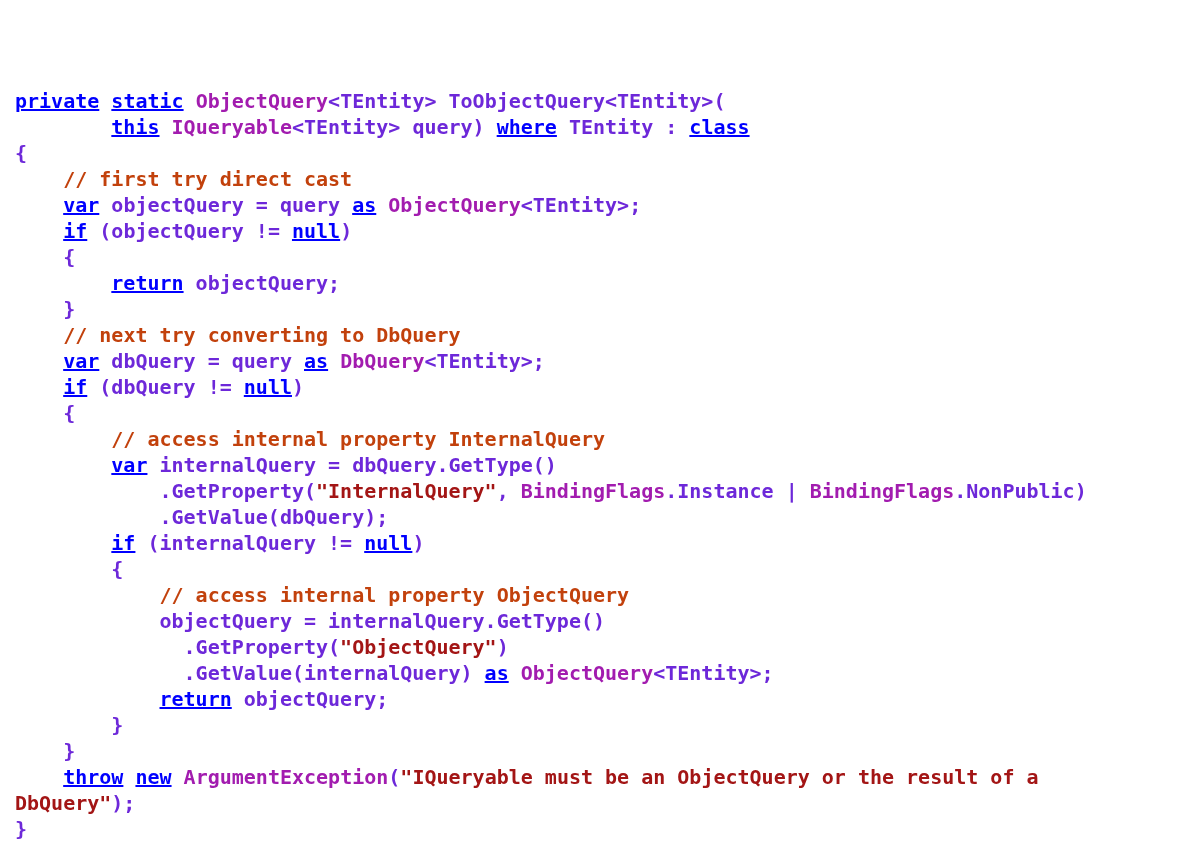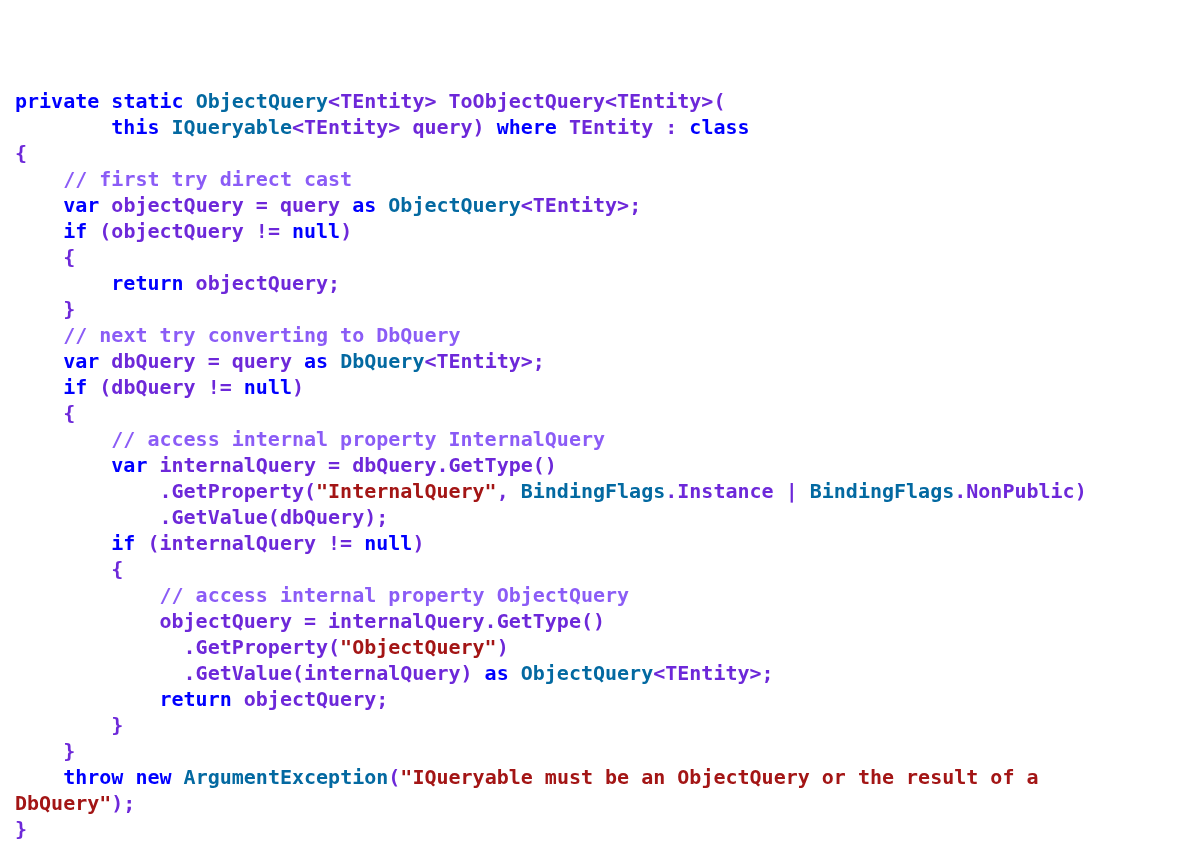--- a/index.html
+++ b/index.html
@@ -6,23 +6,23 @@
     margin: 0;
     padding: 10px 15px;
     background: #ffffff;
     font-family: Consolas, Menlo, "DejaVu Sans Mono", monospace;
     font-size: 20px;
     line-height: 1.3;
     white-space: pre;
     color: #000;
     font-weight: 600;
   }
-  .kw  { color: #0000ff; }  
-  .typ { color: #0369a1; }  
-  .cmt { color: #8b5cf6; }  
+  .kw  { color: #0000ff; text-decoration: underline; }  
+  .typ { color: #a21caf; }  
+  .cmt { color: #c2410c; }  
   .str { color: #a31515; }  
   .pln { color: #6d28d9; }  
 </style>
 </head>
 <body>
 
 
 <div id="code-block"><div><span class="kw">private</span><span class="pln"> </span><span class="kw">static</span><span class="pln"> </span><span class="typ">ObjectQuery</span><span class="pln">&lt;TEntity&gt; ToObjectQuery&lt;TEntity&gt;(</span></div><div><span class="pln">        </span><span class="kw">this</span><span class="pln"> </span><span class="typ">IQueryable</span><span class="pln">&lt;TEntity&gt; query) </span><span class="kw">where</span><span class="pln"> TEntity : </span><span class="kw">class</span></div><div><span class="pln">{</span></div><div><span class="pln">    </span><span class="cmt">// first try direct cast</span></div><div><span class="pln">    </span><span class="kw">var</span><span class="pln"> objectQuery = query </span><span class="kw">as</span><span class="pln"> </span><span class="typ">ObjectQuery</span><span class="pln">&lt;TEntity&gt;;</span></div><div><span class="pln">    </span><span class="kw">if</span><span class="pln"> (objectQuery != </span><span class="kw">null</span><span class="pln">)</span></div><div><span class="pln">    {</span></div><div><span class="pln">        </span><span class="kw">return</span><span class="pln"> objectQuery;</span></div><div><span class="pln">    }</span></div><div><span class="pln">    </span><span class="cmt">// next try converting to DbQuery</span></div><div><span class="pln">    </span><span class="kw">var</span><span class="pln"> dbQuery = query </span><span class="kw">as</span><span class="pln"> </span><span class="typ">DbQuery</span><span class="pln">&lt;TEntity&gt;;</span></div><div><span class="pln">    </span><span class="kw">if</span><span class="pln"> (dbQuery != </span><span class="kw">null</span><span class="pln">)</span></div><div><span class="pln">    {</span></div><div><span class="pln">        </span><span class="cmt">// access internal property InternalQuery</span></div><div><span class="pln">        </span><span class="kw">var</span><span class="pln"> internalQuery = dbQuery.GetType()</span></div><div><span class="pln">            .GetProperty(</span><span class="str">"InternalQuery"</span><span class="pln">, </span><span class="typ">BindingFlags</span><span class="pln">.Instance | </span><span class="typ">BindingFlags</span><span class="pln">.NonPublic)</span></div><div><span class="pln">            .GetValue(dbQuery);</span></div><div><span class="pln">        </span><span class="kw">if</span><span class="pln"> (internalQuery != </span><span class="kw">null</span><span class="pln">)</span></div><div><span class="pln">        {</span></div><div><span class="pln">            </span><span class="cmt">// access internal property ObjectQuery</span></div><div><span class="pln">            objectQuery = internalQuery.GetType()</span></div><div><span class="pln">              .GetProperty(</span><span class="str">"ObjectQuery"</span><span class="pln">)</span></div><div><span class="pln">              .GetValue(internalQuery) </span><span class="kw">as</span><span class="pln"> </span><span class="typ">ObjectQuery</span><span class="pln">&lt;TEntity&gt;;</span></div><div><span class="pln">            </span><span class="kw">return</span><span class="pln"> objectQuery;</span></div><div><span class="pln">        }</span></div><div><span class="pln">    }</span></div><div><span class="pln">    </span><span class="kw">throw</span><span class="pln"> </span><span class="kw">new</span><span class="pln"> </span><span class="typ">ArgumentException</span><span class="pln">(</span><span class="str">"IQueryable must be an ObjectQuery or the result of a </span></div><div><span class="str">DbQuery"</span><span class="pln">);</span></div><div><span class="pln">}</span></div></div>
 
 

